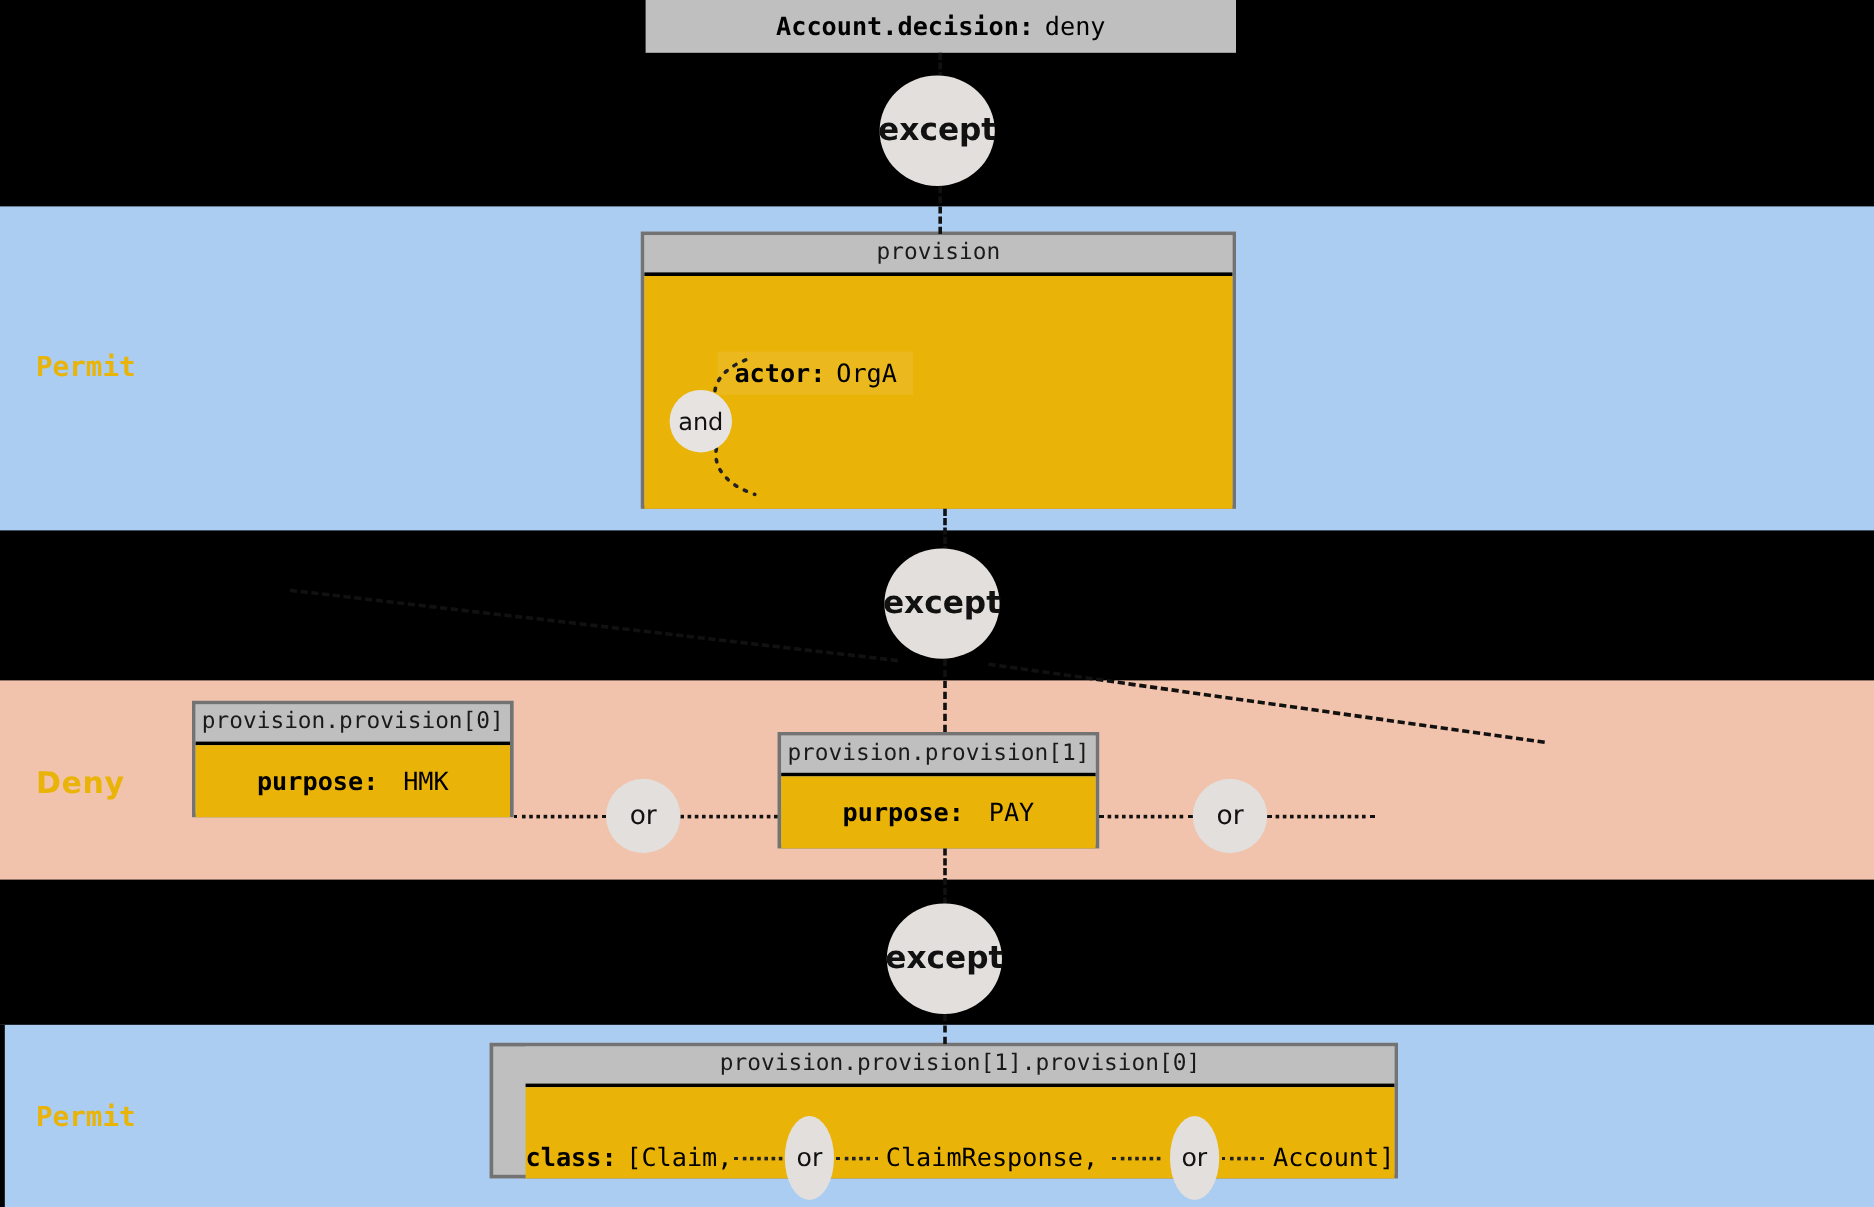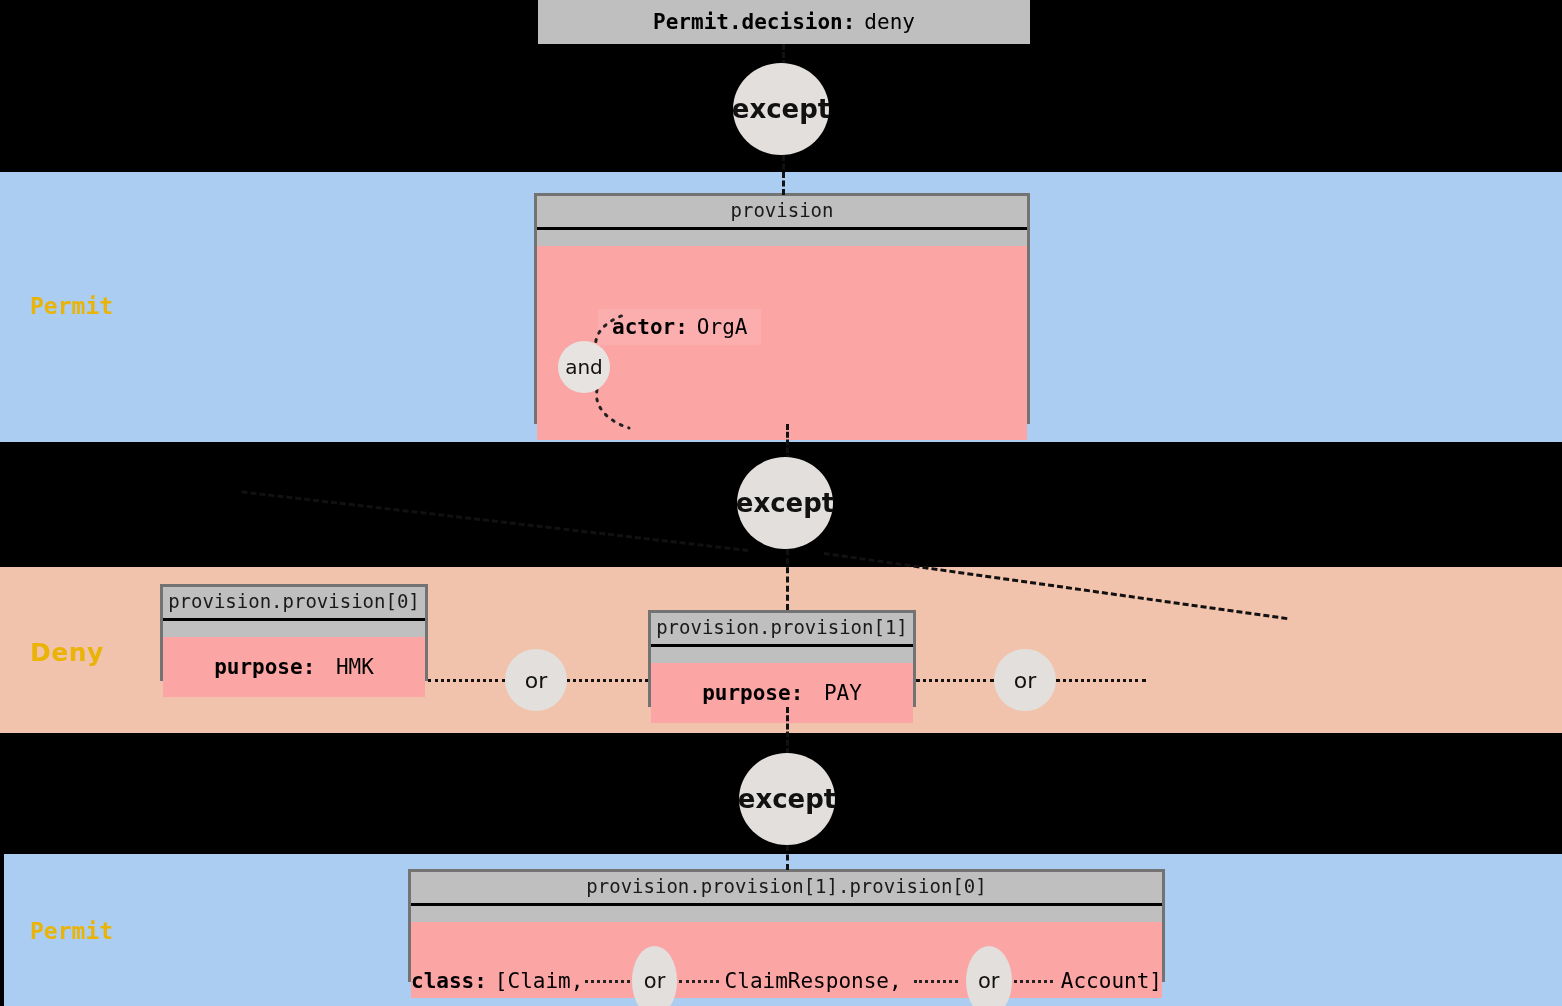--- a/index.html
+++ b/index.html
@@ -56,22 +56,21 @@
     font-size: 19px;
     color: #1a1a1a;
     border-bottom: 3px solid #000000;
     background: #bfbfbf;
     white-space: nowrap;
     overflow: hidden;
   }
   .node-body {
     position: relative;
     box-sizing: border-box;
-    background: #fca5a5;
-    margin-top: 16px;
+    background: #eab308;
   }
 
   
   .banner {
     position: absolute;
     box-sizing: border-box;
     background: #bfbfbf;
     display: flex;
     align-items: center;
     justify-content: center;
@@ -181,21 +180,21 @@
   <div class="band band-permit" style="top:172px; height:270px;"></div>
   <div class="band band-deny" style="top:567px; height:166px;"></div>
   <div class="band band-permit" style="top:854px; height:152px;"></div>
   <div class="left-strip" style="left:0px; top:854px; width:4px; height:152px;"></div>
 
   <div class="band-label" style="left:30px; top:293px;">Permit</div>
   <div class="band-label sans" style="left:30px; top:638px;">Deny</div>
   <div class="band-label" style="left:30px; top:918px;">Permit</div>
 
   <div class="banner" style="left:538px; top:0px; width:492px; height:44px;">
-    <span class="attr-key">Permit.decision:</span>
+    <span class="attr-key">Account.decision:</span>
     <span class="attr-val">deny</span>
   </div>
 
   <div class="vline" style="left:782px; top:44px; height:22px;"></div>
 
   <div class="bubble bubble-except" style="left:733px; top:63px;">except</div>
 
   <div class="vline" style="left:782px; top:155px; height:40px;"></div>
 
   <div class="node" style="left:534px; top:193px; width:496px; height:231px;">
@@ -251,21 +250,21 @@
   <div class="hdots" style="left:567px; top:679px; width:81px;"></div>
 
   <div class="hdots" style="left:916px; top:679px; width:78px;"></div>
   <div class="bubble bubble-or" style="left:994px; top:649px;">or</div>
   <div class="hdots" style="left:1056px; top:679px; width:90px;"></div>
 
   <div class="vline" style="left:786px; top:707px; height:47px;"></div>
   <div class="bubble bubble-except" style="left:739px; top:753px;">except</div>
   <div class="vline" style="left:786px; top:845px; height:25px;"></div>
 
-  <div class="node" style="left:408px; top:869px; width:757px; height:113px;">
+  <div class="node" style="left:408px; top:869px; width:757px; height:113px;padding-left:27px;">
     <div class="node-title">provision.provision[1].provision[0]</div>
     <div class="node-body" style="height:76px;">
       <div class="attr-center plain" style="top:24px; display:flex; align-items:center; justify-content:center;">
         <span class="attr-key">class:</span>
         <span class="attr-val">[Claim,</span>
         <span style="display:inline-block;width:52px;height:0;border-top:3px dotted #222;margin:0 2px;"></span>
         <span class="bubble bubble-or-inline" style="position:relative;">or</span>
         <span style="display:inline-block;width:46px;height:0;border-top:3px dotted #222;margin:0 2px;"></span>
         <span class="attr-val" style="padding-left:4px;">ClaimResponse,</span>
         <span style="display:inline-block;width:52px;height:0;border-top:3px dotted #222;margin:0 8px 0 12px;"></span>

